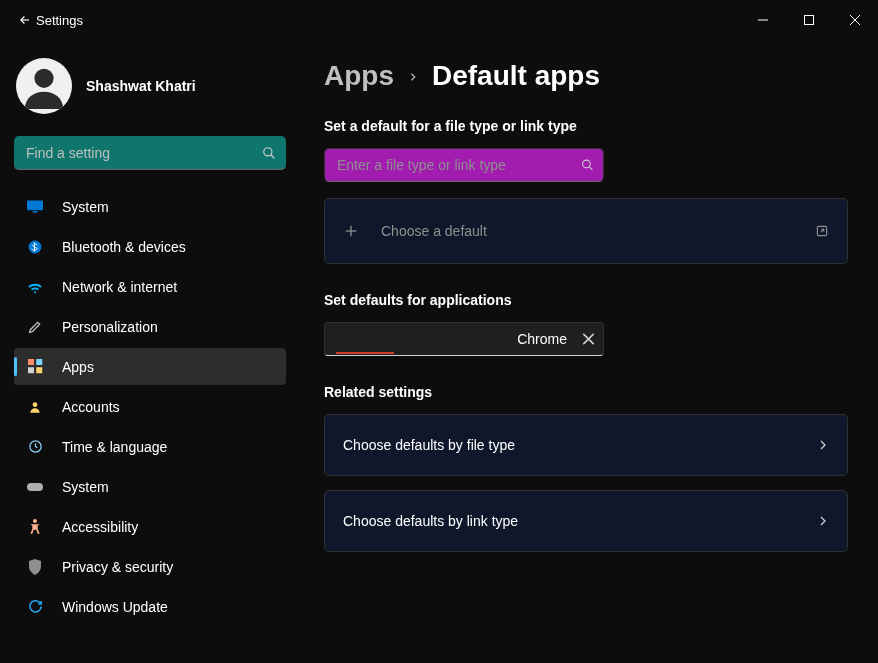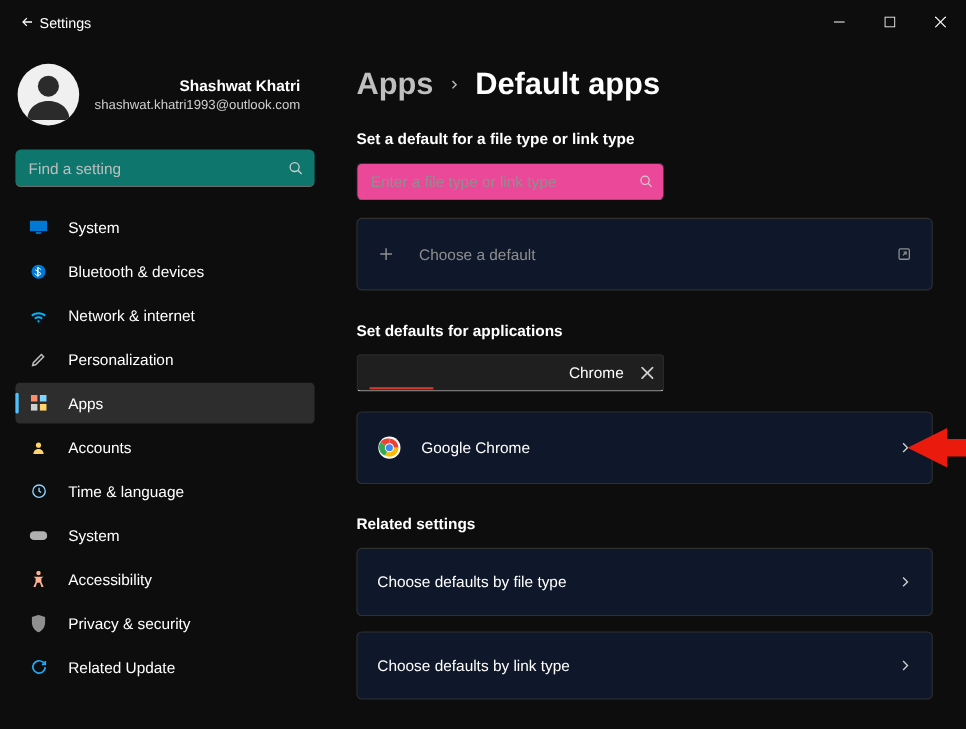--- a/index.html
+++ b/index.html
@@ -122,21 +122,21 @@
     font-size: 14px; font-weight: 600;
     margin-top: 26px;
   }
   .type-search {
     position: relative;
     margin-top: 14px;
     width: 280px;
   }
   .type-search input {
     width: 100%; height: 34px;
-    background: #ec4899;
+    background: #a21caf;
     border: 1px solid #303030;
     border-bottom: 1px solid #6a6a6a;
     border-radius: 5px;
     padding: 0 36px 0 12px;
     color: #fff;
     font-size: 14px;
   }
   .type-search input::placeholder { color: #8f8f8f; }
   .type-search .icon {
     position: absolute; right: 10px; top: 50%; transform: translateY(-50%);
@@ -251,21 +251,20 @@
   <div class="sidebar">
     <div class="profile">
       <div class="avatar">
         <svg viewBox="0 0 24 24" fill="#2b2b2b">
             <circle cx="12" cy="8" r="5"></circle>
             <path d="M2 24c0-6 5-9 10-9s10 3 10 9"></path>
           </svg>
       </div>
       <div class="profile-text">
         <div class="name">Shashwat Khatri</div>
-        <div class="email">shashwat.khatri1993@outlook.com</div>
       </div>
     </div>
 
     <div class="search">
       <input type="text" placeholder="Find a setting" style="">
       <span class="icon">
         <svg width="14" height="14" viewBox="0 0 24 24" fill="none" stroke="#cfcfcf" stroke-width="2">
             <circle cx="10" cy="10" r="7"></circle>
             <line x1="21" y1="21" x2="15" y2="15"></line>
           </svg>
@@ -361,21 +360,21 @@
         </span>
         <span>Privacy &amp; security</span>
       </div>
       <div class="nav-item">
         <span class="nav-icon">
           <svg width="15" height="15" viewBox="0 0 24 24" fill="none" stroke="#22a7f0" stroke-width="2.5">
               <path d="M21 12a9 9 0 11-3-7l3 2"></path>
               <path d="M21 3v5h-5"></path>
             </svg>
         </span>
-        <span>Related Update</span>
+        <span>Windows Update</span>
       </div>
     </div>
   </div>
 
   <div class="main">
     <div class="crumbs">
       <span class="root">Apps</span>
       <span class="chev">
         <svg width="10" height="10" viewBox="0 0 24 24" fill="none" stroke="#bfbfbf" stroke-width="3">
             <path d="M8 4l8 8-8 8"></path>
@@ -419,42 +418,20 @@
       <input type="text" value="Chrome" style="">
       <span class="underline"></span>
       <span class="clear">
         <svg width="11" height="11" viewBox="0 0 10 10">
             <line x1="0" y1="0" x2="10" y2="10" stroke="#cfcfcf" stroke-width="1.5"></line>
             <line x1="10" y1="0" x2="0" y2="10" stroke="#cfcfcf" stroke-width="1.5"></line>
           </svg>
       </span>
     </div>
 
-    <div class="card app">
-      <span class="chrome-icon">
-        <svg width="22" height="22" viewBox="0 0 48 48">
-          <circle cx="24" cy="24" r="22" fill="#fff"></circle>
-          <path d="M24 6a18 18 0 0118 18H24z" fill="#ea4335"></path>
-          <path d="M42 24a18 18 0 01-27 15.6L24 24z" fill="#fbbc05"></path>
-          <path d="M15 39.6A18 18 0 016.3 13L24 24z" fill="#34a853"></path>
-          <path d="M6.3 13A18 18 0 0124 6v18z" fill="#ea4335"></path>
-          <circle cx="24" cy="24" r="9" fill="#fff"></circle>
-          <circle cx="24" cy="24" r="7" fill="#4285f4"></circle>
-        </svg>
-      </span>
-      <span class="label">Google Chrome</span>
-      <span class="chevron">
-        <svg width="12" height="12" viewBox="0 0 24 24" fill="none" stroke="#cfcfcf" stroke-width="2.5">
-            <path d="M8 4l8 8-8 8"></path>
-          </svg>
-      </span>
-      <svg class="arrow-annot" width="140" height="44" viewBox="0 0 140 44">
-        <polygon points="0,22 36,4 36,14 140,14 140,30 36,30 36,40" fill="#ea1b0c"></polygon>
-      </svg>
-    </div>
 
     <div class="sect">Related settings</div>
 
     <div class="card link">
       <span class="label">Choose defaults by file type</span>
       <span class="chevron">
         <svg width="12" height="12" viewBox="0 0 24 24" fill="none" stroke="#cfcfcf" stroke-width="2.5">
             <path d="M8 4l8 8-8 8"></path>
           </svg>
       </span>

